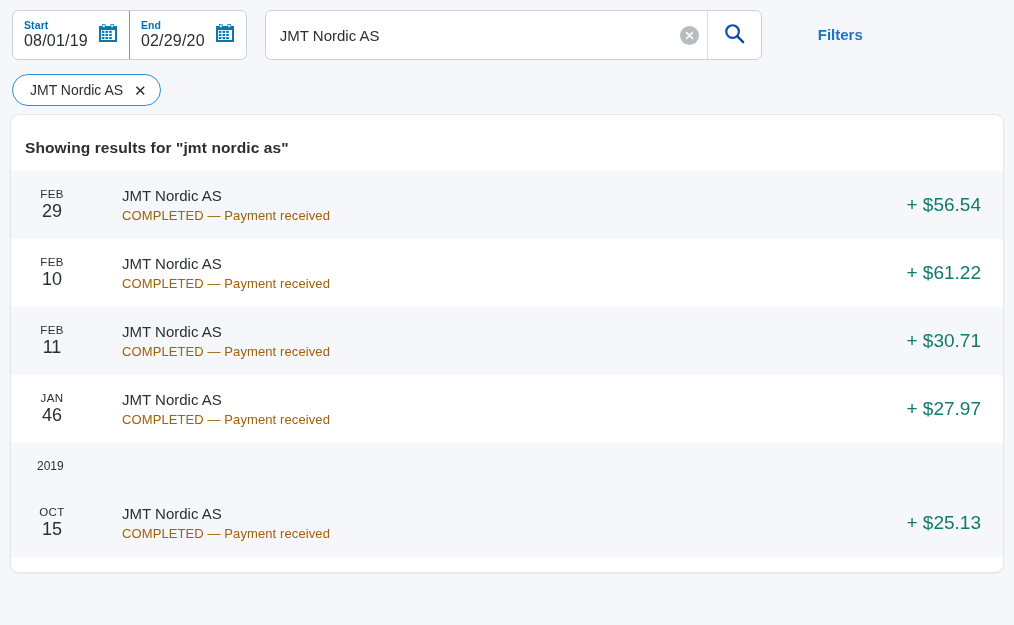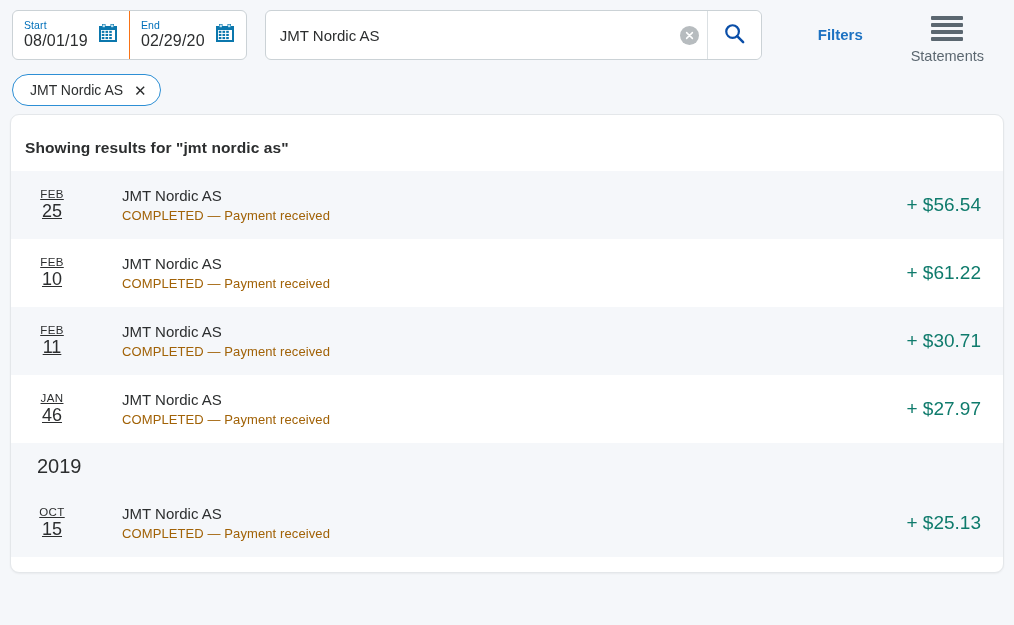--- a/index.html
+++ b/index.html
@@ -44,21 +44,21 @@
   }
   .date-text {
     display: flex;
     flex-direction: column;
     justify-content: center;
     line-height: 1.15;
   }
   .date-label {
     font-size: 10.5px;
     color: #0070ba;
-    font-weight: 400;
+    font-weight: 700;
     letter-spacing: .1px;
     margin-bottom: 1px;
   }
   .date-value {
     font-size: 16px;
     color: #2c2e2f;
     letter-spacing: .2px;
   }
 
   .cal-icon { display: block; }
@@ -208,21 +208,20 @@
     cursor: pointer;
   }
   .txn.alt { background: #f5f7fa; }
 
   .txn-date {
     width: 62px;
     flex: none;
     text-align: center;
     line-height: 1.1;
     color: #2c2e2f;
-    text-decoration: underline;
   }
   .txn-month {
     font-size: 11.5px;
     letter-spacing: .4px;
   }
   .txn-day {
     font-size: 18px;
     margin-top: 1px;
   }
   .txn-body {
@@ -246,21 +245,21 @@
     white-space: nowrap;
     flex: none;
   }
 
   .year-divider {
     background: #f5f7fa;
     height: 46px;
     display: flex;
     align-items: center;
     padding-left: 26px;
-    font-size: 20px;
+    font-size: 12px;
     color: #2c2e2f;
   }
 </style>
 </head>
 <body>
 
 <div class="toolbar">
 
   <div class="daterange">
     <div class="date-field">
@@ -334,45 +333,36 @@
         <svg width="23" height="23" viewBox="0 0 24 24">
           <circle cx="10" cy="10" r="6.6" fill="none" stroke="#0a4ea8" stroke-width="2.3"></circle>
           <path d="M14.8 14.8 L21 21" stroke="#0a4ea8" stroke-width="2.6" stroke-linecap="round"></path>
         </svg>
       </span>
     </button>
   </div>
 
   <a class="filters-link">Filters</a>
 
-  <div class="statements">
-    <span class="hamburger">
-      <span></span>
-        <span></span>
-        <span></span>
-        <span></span>
-    </span>
-    <span class="statements-label">Statements</span>
-  </div>
 </div>
 
 <div class="chiprow">
   <span class="chip">
     <span>JMT Nordic AS</span>
     <span class="chip-x">✕</span>
   </span>
 </div>
 
 <div class="card">
   <div class="card-title">Showing results for "jmt nordic as"</div>
   <div class="list">
       <div class="txn alt">
         <div class="txn-date">
           <div class="txn-month">FEB</div>
-          <div class="txn-day">25</div>
+          <div class="txn-day">29</div>
         </div>
         <div class="txn-body">
           <div class="txn-name">JMT Nordic AS</div>
           <div class="txn-status">COMPLETED — Payment received</div>
         </div>
         <div class="txn-amount">+ $56.54</div>
       </div>
       <div class="txn">
         <div class="txn-date">
           <div class="txn-month">FEB</div>

